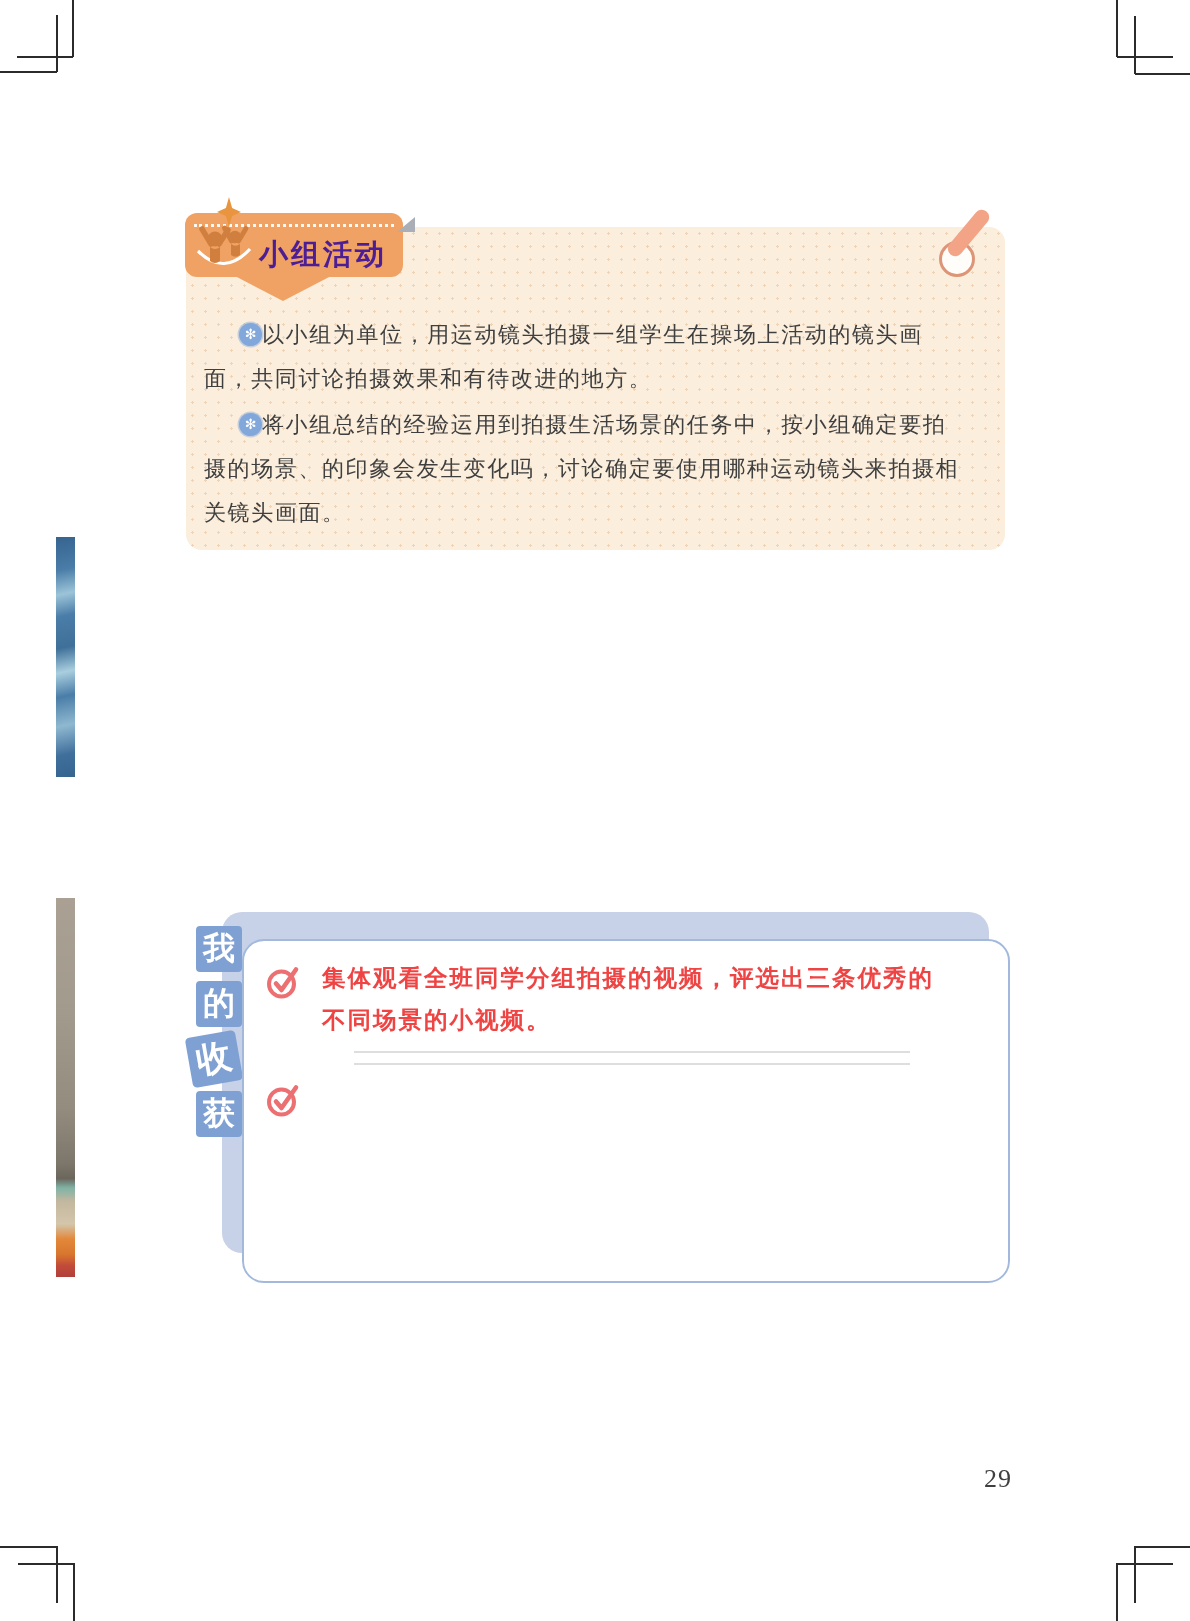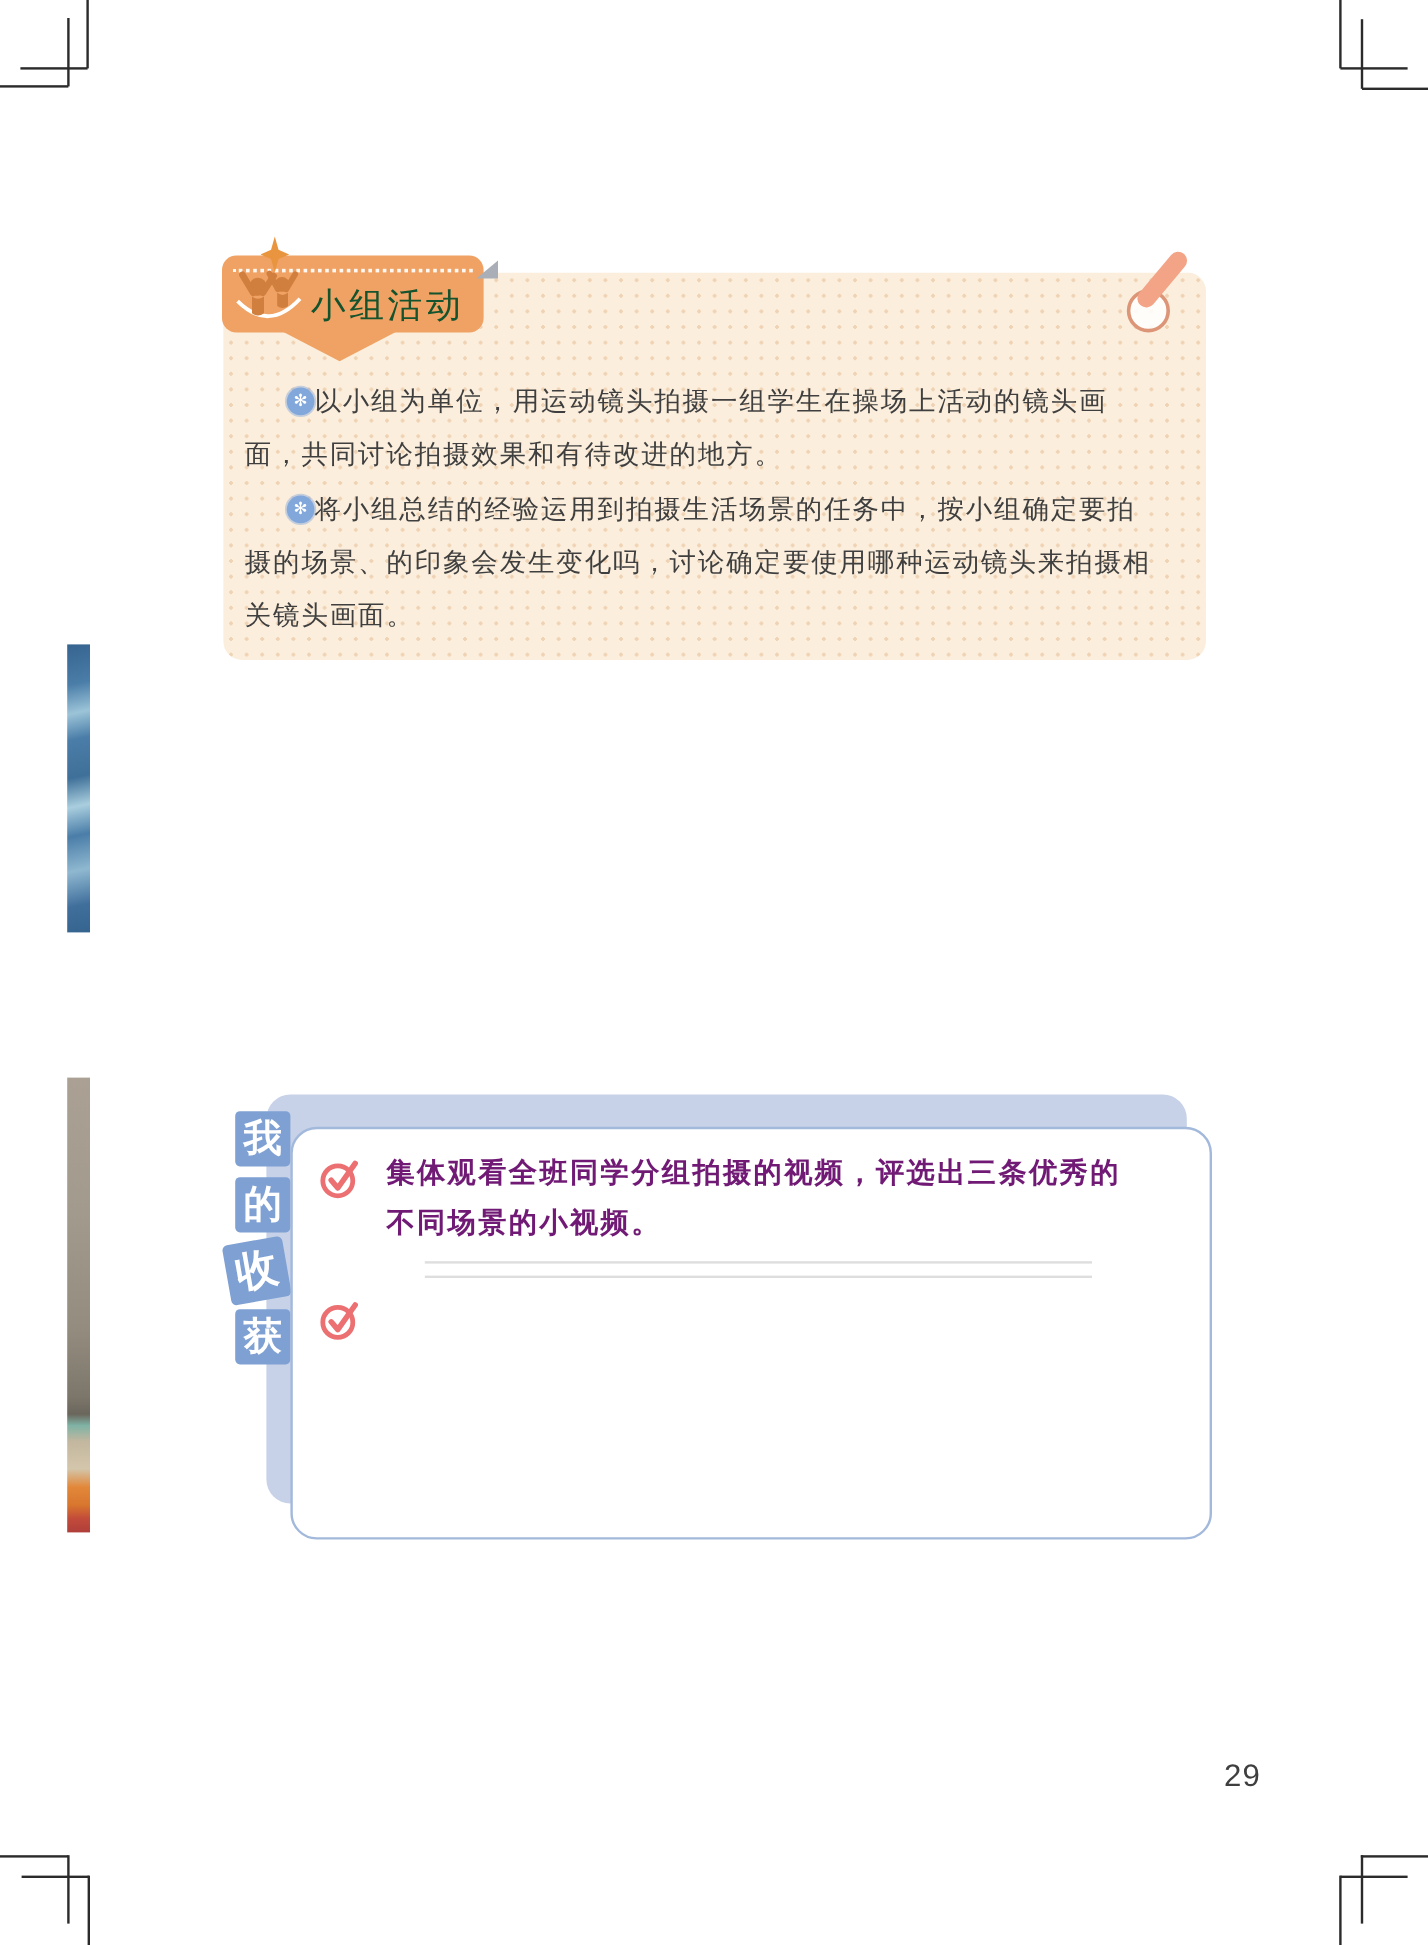--- a/index.html
+++ b/index.html
@@ -27,21 +27,21 @@
     background-image:radial-gradient(#efd3b4 1.3px,rgba(0,0,0,0) 1.4px);
     background-size:13px 13px;box-sizing:border-box;padding:86px 26px 0 18px;}
   #activity-badge{position:absolute;left:-1px;top:-14px;width:218px;height:64px;
     background:#efa263;border-radius:12px;}
   #activity-badge::after{content:"";position:absolute;left:48px;top:62px;width:0;height:0;
     border-left:50px solid transparent;border-right:50px solid transparent;
     border-top:26px solid #efa263;}
   .badge-dots{position:absolute;left:9px;right:9px;top:11px;
     border-top:3px dotted rgba(255,255,255,0.92);}
   .badge-title{position:absolute;left:74px;top:22px;font-family:"Liberation Sans",sans-serif;
-    font-weight:normal;font-size:29px;color:#14532d;letter-spacing:3px;}
+    font-weight:bold;font-size:29px;color:#4c1d95;letter-spacing:3px;}
   .sparkle{position:absolute;left:32px;top:-16px;width:24px;height:30px;background:#e9953f;
     clip-path:polygon(50% 0,63% 37%,100% 50%,63% 63%,50% 100%,37% 63%,0 50%,37% 37%);}
   .badge-fold{position:absolute;right:-12px;top:4px;width:0;height:0;
     border-bottom:15px solid #aaaeb6;border-left:18px solid transparent;}
   .people{position:absolute;left:8px;top:12px;}
 
   .pencil{position:absolute;right:6px;top:-18px;width:64px;height:70px;}
   .pencil-circle{position:absolute;left:4px;top:32px;width:30px;height:30px;border-radius:50%;
     border:3px solid #dd9577;background:rgba(255,255,255,0.85);}
   .pencil-bar{position:absolute;left:26px;top:-4px;width:15px;height:56px;border-radius:8px;
@@ -73,26 +73,26 @@
   #harvest-card{position:absolute;left:242px;top:939px;width:768px;height:344px;
     border-radius:22px;background:#ffffff;border:2px solid #a3b9dc;box-sizing:border-box;
     padding:16px 50px 0 14px;}
   #harvest-label{position:absolute;left:196px;top:926px;width:60px;}
   .tile{width:46px;height:46px;border-radius:4px;background:#7fa0d2;color:#ffffff;
     display:flex;align-items:center;justify-content:center;font-size:32px;font-weight:bold;
     margin-bottom:9px;font-family:"Liberation Serif",serif;}
   .tile-rot{transform:translateX(-5px) rotate(-10deg) scale(1.1);}
   .h-item{display:flex;align-items:flex-start;}
   .h-icon{flex:0 0 auto;margin:7px 20px 0 8px;}
-  .h-text{font-size:23.5px;line-height:42px;letter-spacing:2px;color:#701a75;
+  .h-text{font-size:23.5px;line-height:42px;letter-spacing:2px;color:#ef4444;
     font-weight:600;white-space:pre-line;width:620px;}
   .h-divider{border-top:2px solid #dedede;margin:10px 0 10px 96px;width:556px;}
 
   
-  #page-number{position:absolute;left:1020px;top:1464px;font-family:Liberation Sans, sans-serif;
+  #page-number{position:absolute;left:984px;top:1464px;font-family:Liberation Serif, serif;
     font-size:26px;color:#3f3f3f;letter-spacing:1px;}
 </style>
 </head>
 <body>
 
 <div id="page">
 
   <div>
     <div class="cmark cm-v" style="left:72px;top:0;height:57px;"></div>
     <div class="cmark cm-h" style="left:17px;top:56px;width:56px;"></div>

